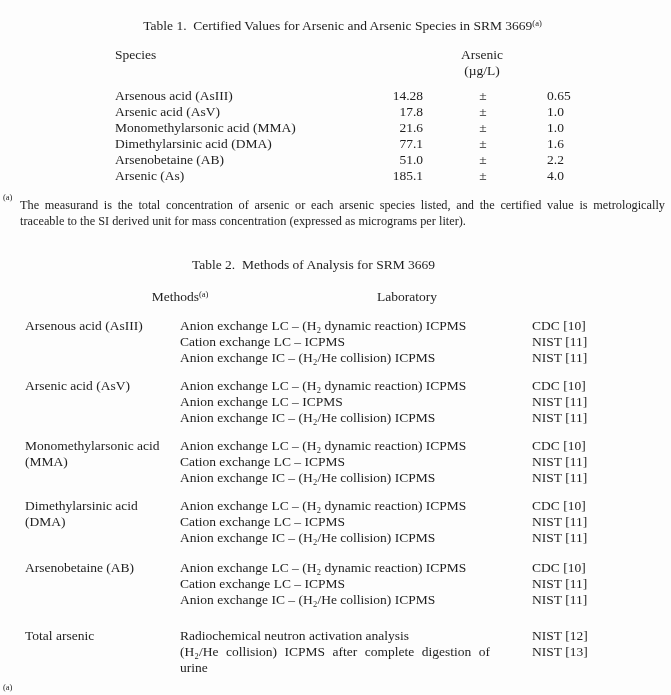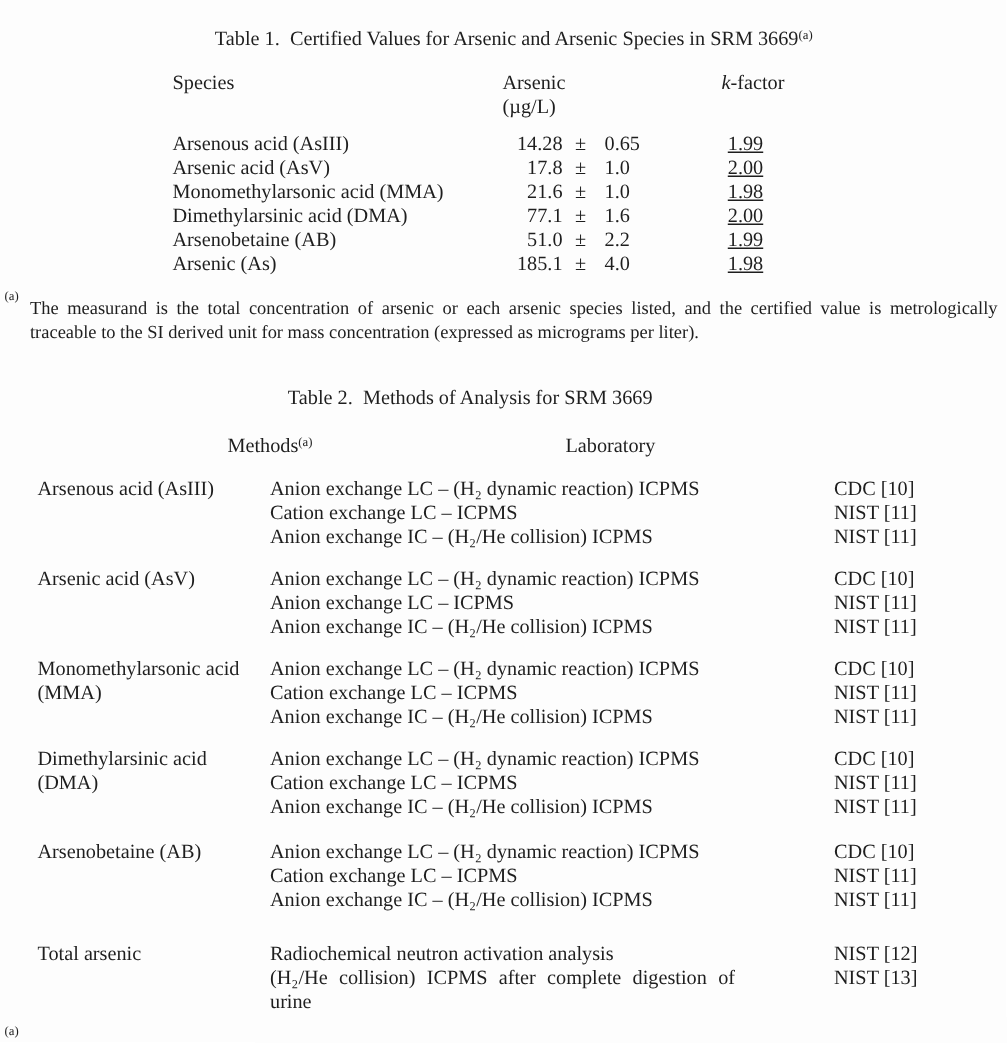--- a/index.html
+++ b/index.html
@@ -13,23 +13,23 @@
     line-height: 16px;
     padding-top: 18px;
     overflow: hidden;
     position: relative;
   }
   sup { font-size: 8.5px; line-height: 0; vertical-align: 4px; letter-spacing: 0; }
 
   
   .t1-title { text-align: center; padding-left: 14px; white-space: pre-wrap; }
   .t1 { margin-left: 115px; margin-top: 13px; }
-  .t1-row { display: grid; grid-template-columns: 220px 40px 24px 60px 76px; }
+  .t1-row { display: grid; grid-template-columns: 220px 40px 24px 60px 76px; gap: 48px; }
   .t1-head { align-items: start; }
-  .ars-hd { grid-column: 2 / 5; padding-right: 22px; }
+  .ars-hd { grid-column: 2 / 5; text-align: center; padding-right: 22px; }
   .k-hd { grid-column: 5; text-align: center; padding-left: 10px; white-space: nowrap; }
   .k-italic { font-style: italic; }
   .t1-body { margin-top: 9px; }
   .cell-species { white-space: nowrap; }
   .cell-val { text-align: right; }
   .cell-pm { text-align: center; }
   .cell-unc { text-align: left; padding-left: 4px; }
   .cell-k { text-align: center; text-decoration: underline; }
 
   
@@ -48,21 +48,21 @@
   .t2-head { display: flex; margin-top: 16px; }
   .hd-analyte { width: 155px; }
   .hd-methods { width: 310px; text-align: center; }
   .hd-lab { margin-left: 42px; white-space: nowrap; }
   .t2-groups { margin-top: 13px; }
   .t2-group { display: flex; align-items: flex-start; margin-bottom: 12px; }
   .t2-group.gap-md { margin-bottom: 14px; }
   .t2-group.gap-lg { margin-bottom: 20px; }
   .cell-analyte { width: 155px; padding-right: 8px; }
   .entries { flex: 1; }
-  .entry { display: flex; align-items: flex-start; gap: 24px; }
+  .entry { display: flex; align-items: flex-start; }
   .cell-method { width: 310px; }
   .cell-method.justify { text-align: justify; }
   .cell-lab { margin-left: 42px; white-space: nowrap; }
 </style>
 </head>
 <body>
 
 <div class="page">
 
   <div class="t1-title"><span>Table 1.  Certified Values for Arsenic and Arsenic Species in SRM 3669</span><sup>(a)</sup></div>

